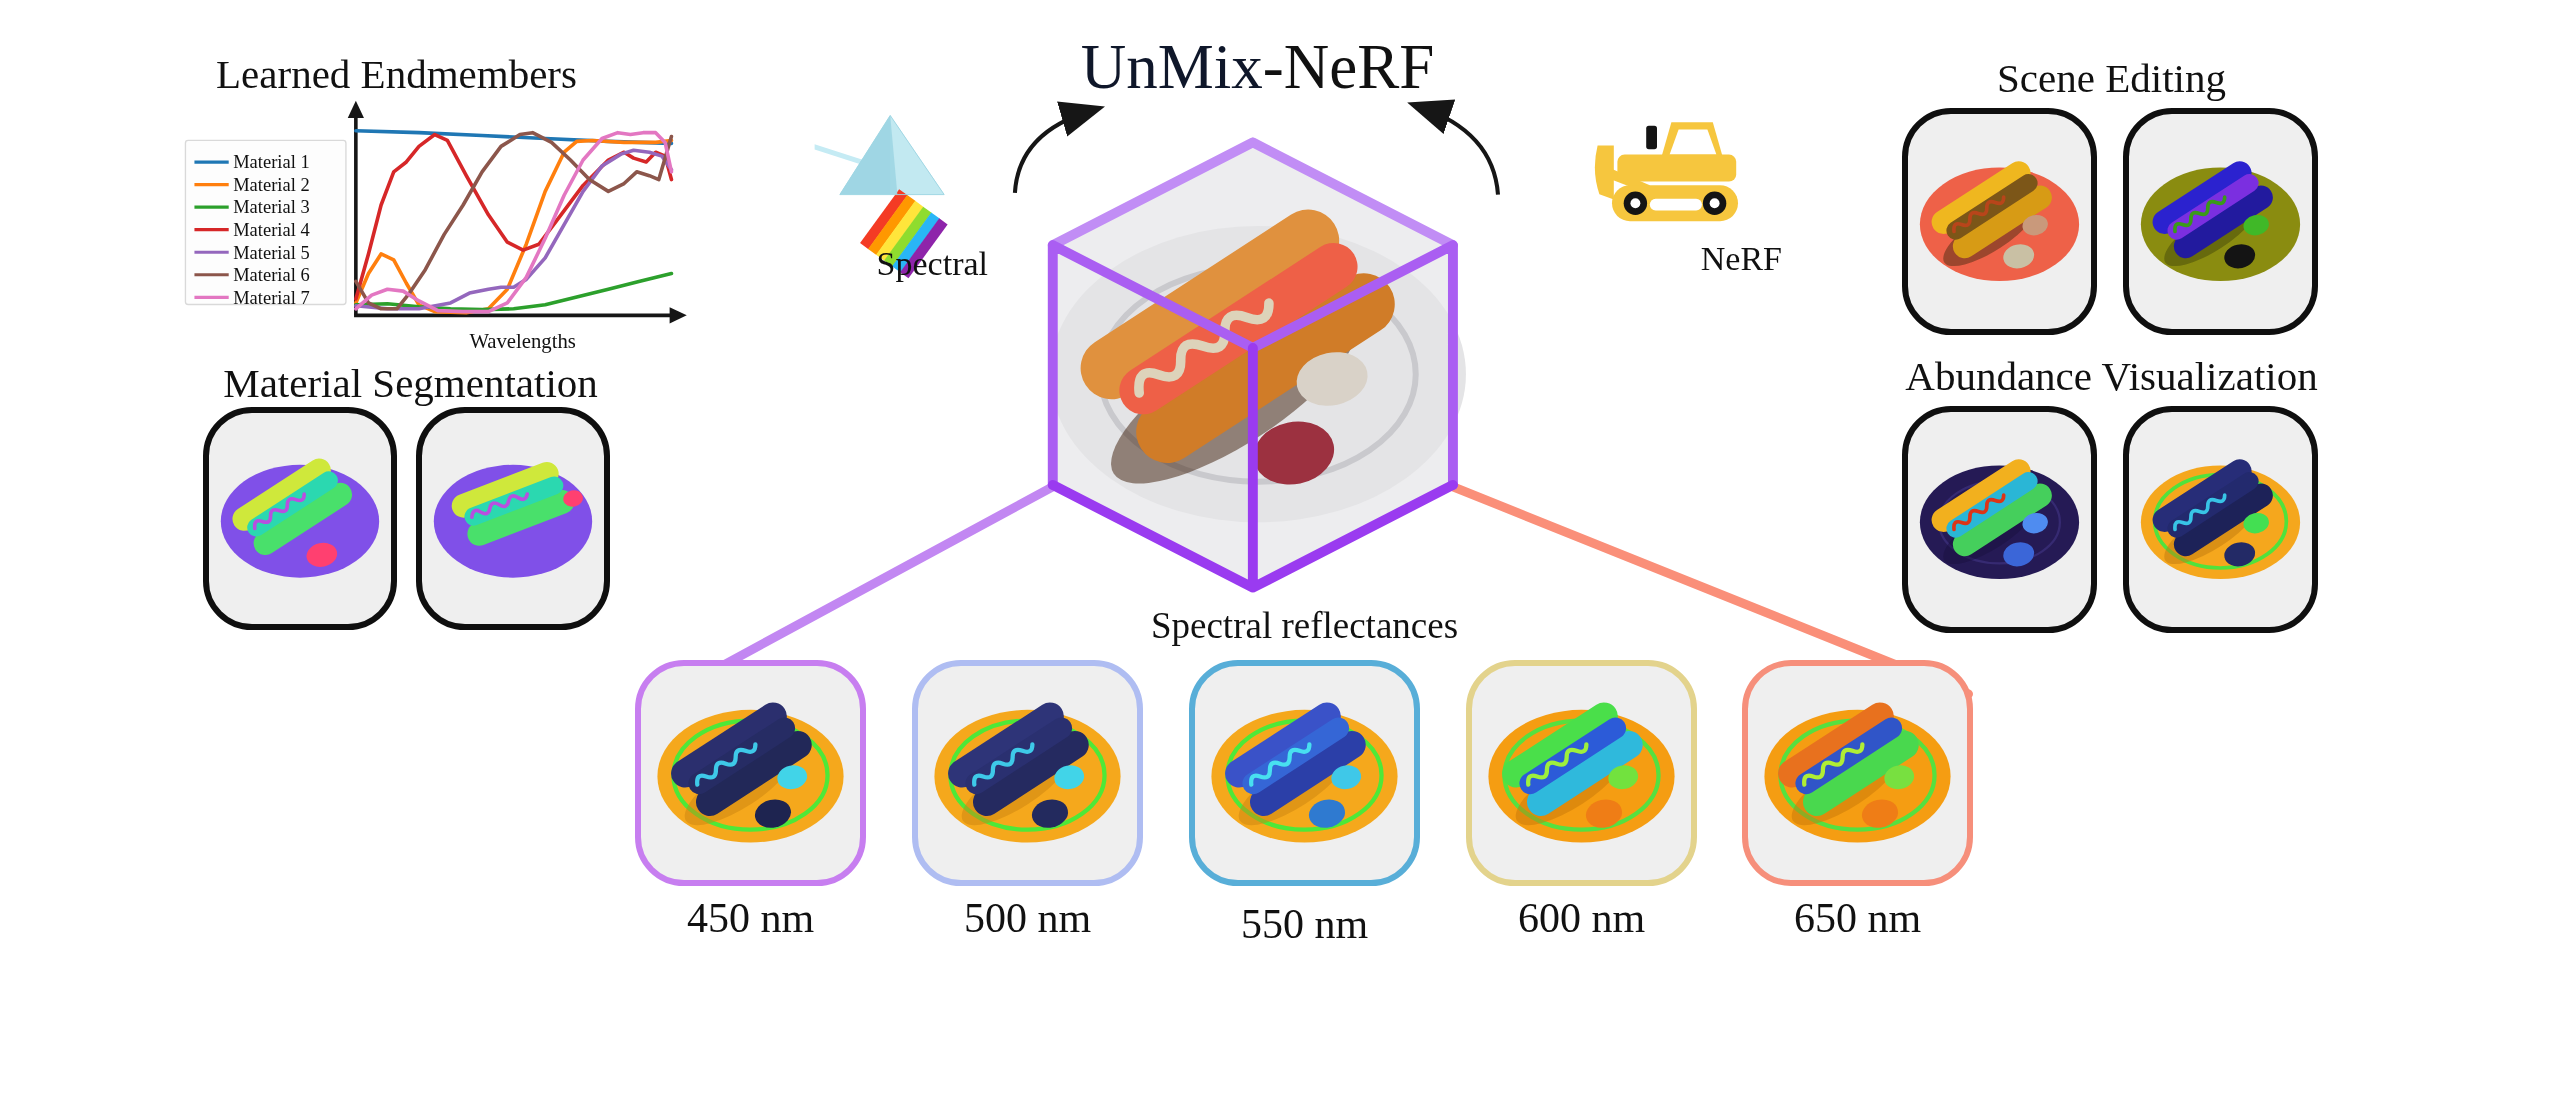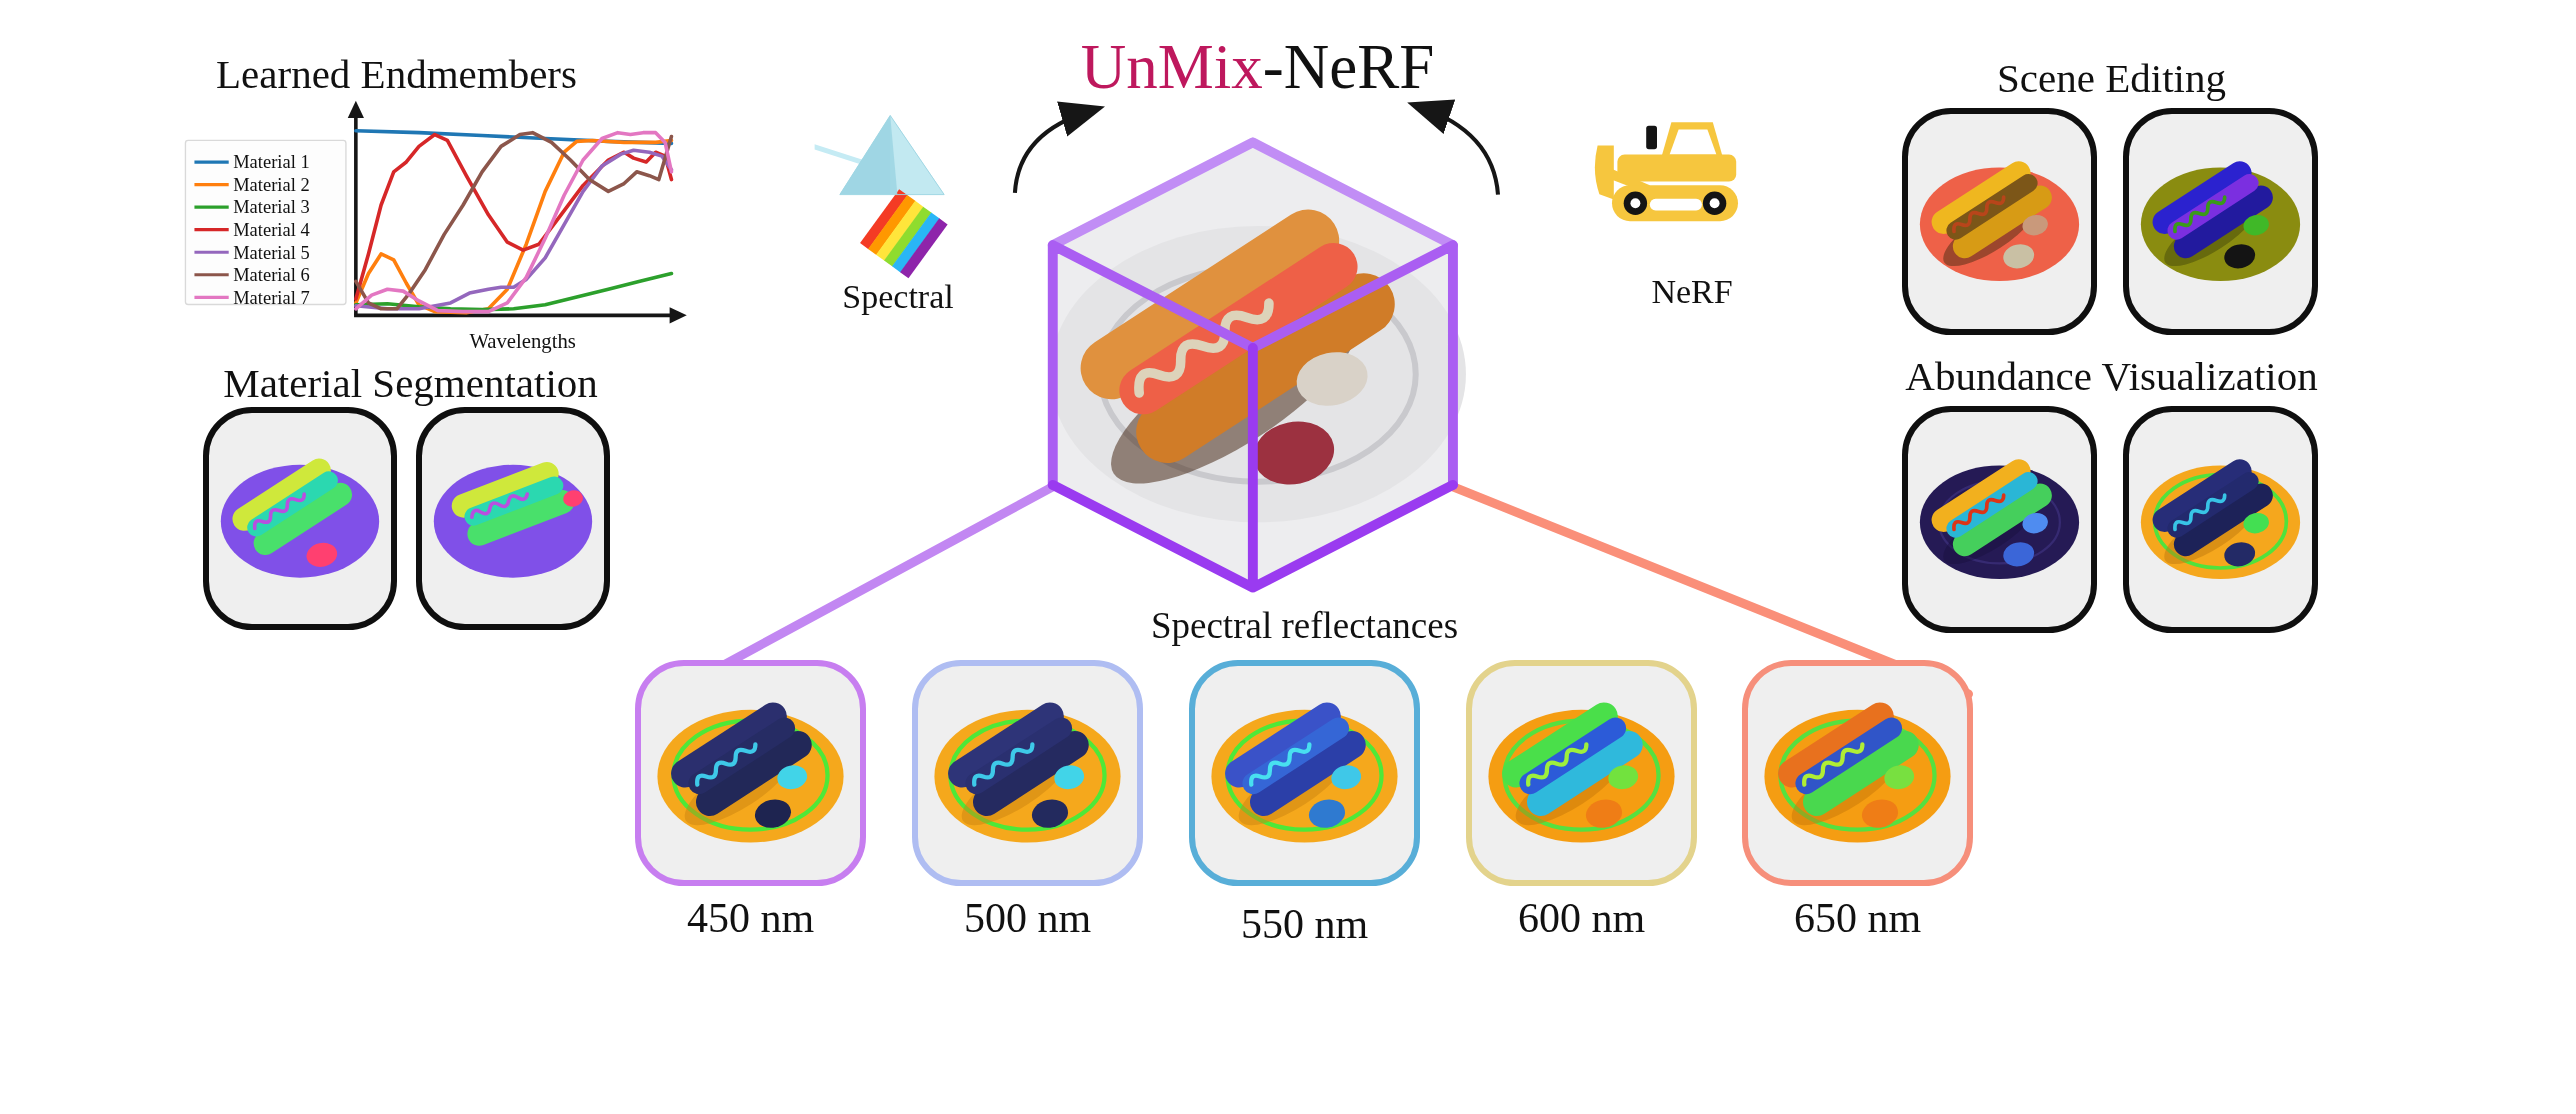--- a/index.html
+++ b/index.html
@@ -2,21 +2,21 @@
 <html style="font-size:14.4px"><head>
 <meta charset="utf-8">
 <style>
   html,body{margin:0;padding:0;background:#fff;}
   .canvas{position:relative;width:2576px;height:1114px;background:#ffffff;
           font-family:"Liberation Serif",serif;color:#111;overflow:hidden;}
   .abs{position:absolute;}
   .heading{position:absolute;text-align:center;font-size:41px;white-space:nowrap;}
   .big-title{position:absolute;left:978px;top:31px;width:559px;text-align:center;
              font-size:63px;white-space:nowrap;}
-  .icon-label{position:absolute;text-align:center;font-size:34px;white-space:nowrap;margin-top:33px;}
+  .icon-label{position:absolute;text-align:right;font-size:34px;white-space:nowrap;}
   .tile{position:absolute;border-radius:49px;background:#efefef;border:6.3px solid #0f0f0f;
         overflow:hidden;box-sizing:border-box;}
   .tile svg{width:100%;height:100%;display:block;}
   .scene-box svg{width:100%;height:100%;display:block;}
   .wl-label{position:absolute;text-align:center;font-size:42px;white-space:nowrap;}
   .caption{position:absolute;left:59px;top:966px;width:2462px;font-size:38px;line-height:50px;}
   .caption div{white-space:nowrap;}
   svg.layer{position:absolute;left:0;top:0;pointer-events:none;}
   text{font-family:"Liberation Serif",serif;fill:#111;}
 </style>
@@ -49,21 +49,21 @@
 
   <svg class="layer" width="2576" height="1114" viewBox="0 0 2858 1236">
     <g fill="none" stroke-width="11" stroke-linecap="round" stroke-linejoin="round">
       <path d="M1390,158 L1168,272 M1390,158 L1612,272" stroke="#c18df5"></path>
       <path d="M1168,272 L1390,386 M1612,272 L1390,386 M1168,272 L1168,538 M1612,272 L1612,538" stroke="#aa5ef2"></path>
       <path d="M1390,386 L1390,652 M1168,538 L1390,652 M1612,538 L1390,652" stroke="#9a3bf0"></path>
     </g>
   </svg>
 
   <div class="big-title">
-    <span style="color: #be185d;">UnMix</span><span>-NeRF</span>
+    <span style="color: #0f172a;">UnMix</span><span>-NeRF</span>
   </div>
 
   <svg class="layer" width="2576" height="1114" viewBox="0 0 2858 1236">
     <defs>
       <marker id="arrhead" markerWidth="11" markerHeight="10" refX="8" refY="4.5" orient="auto">
         <polygon points="0,0 11,4.5 0,9" fill="#161616"></polygon>
       </marker>
     </defs>
     <path d="M1126,214 Q1130,146 1213,122" fill="none" stroke-width="4.5" marker-end="url(#arrhead)" stroke="#161616"></path>
     <path d="M1662,216 Q1657,146 1574,118" fill="none" stroke-width="4.5" marker-end="url(#arrhead)" stroke="#161616"></path>

